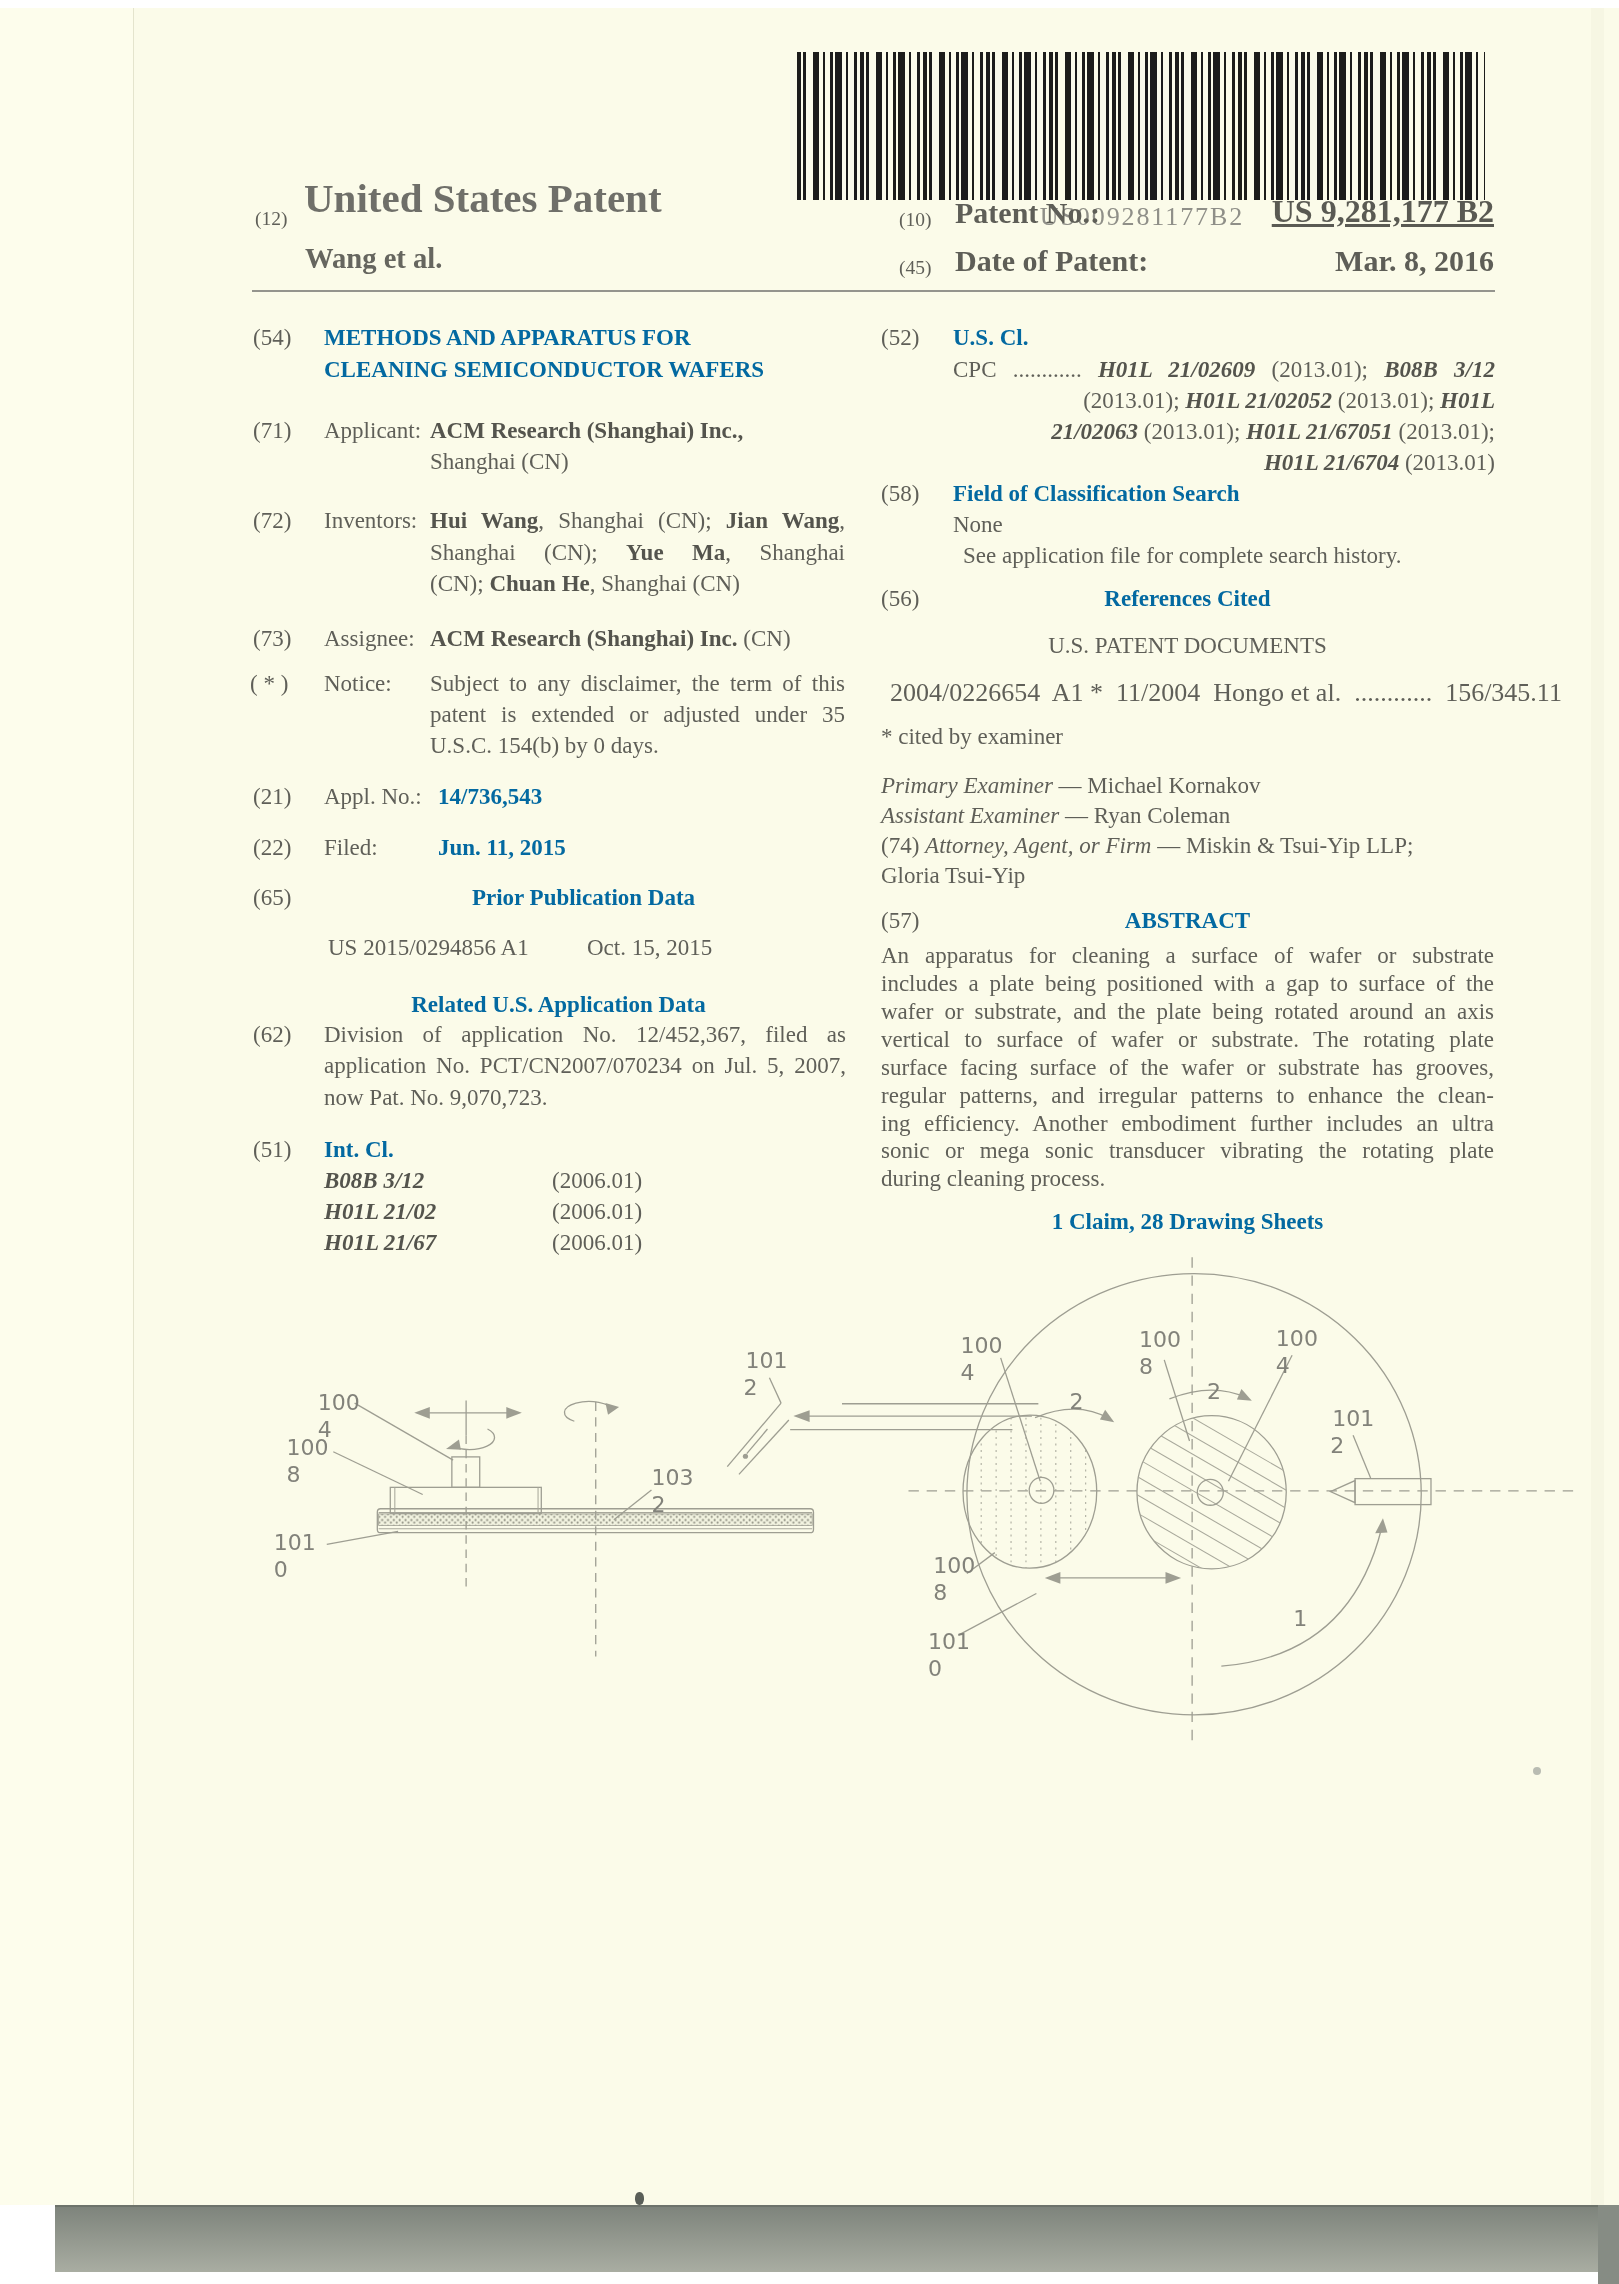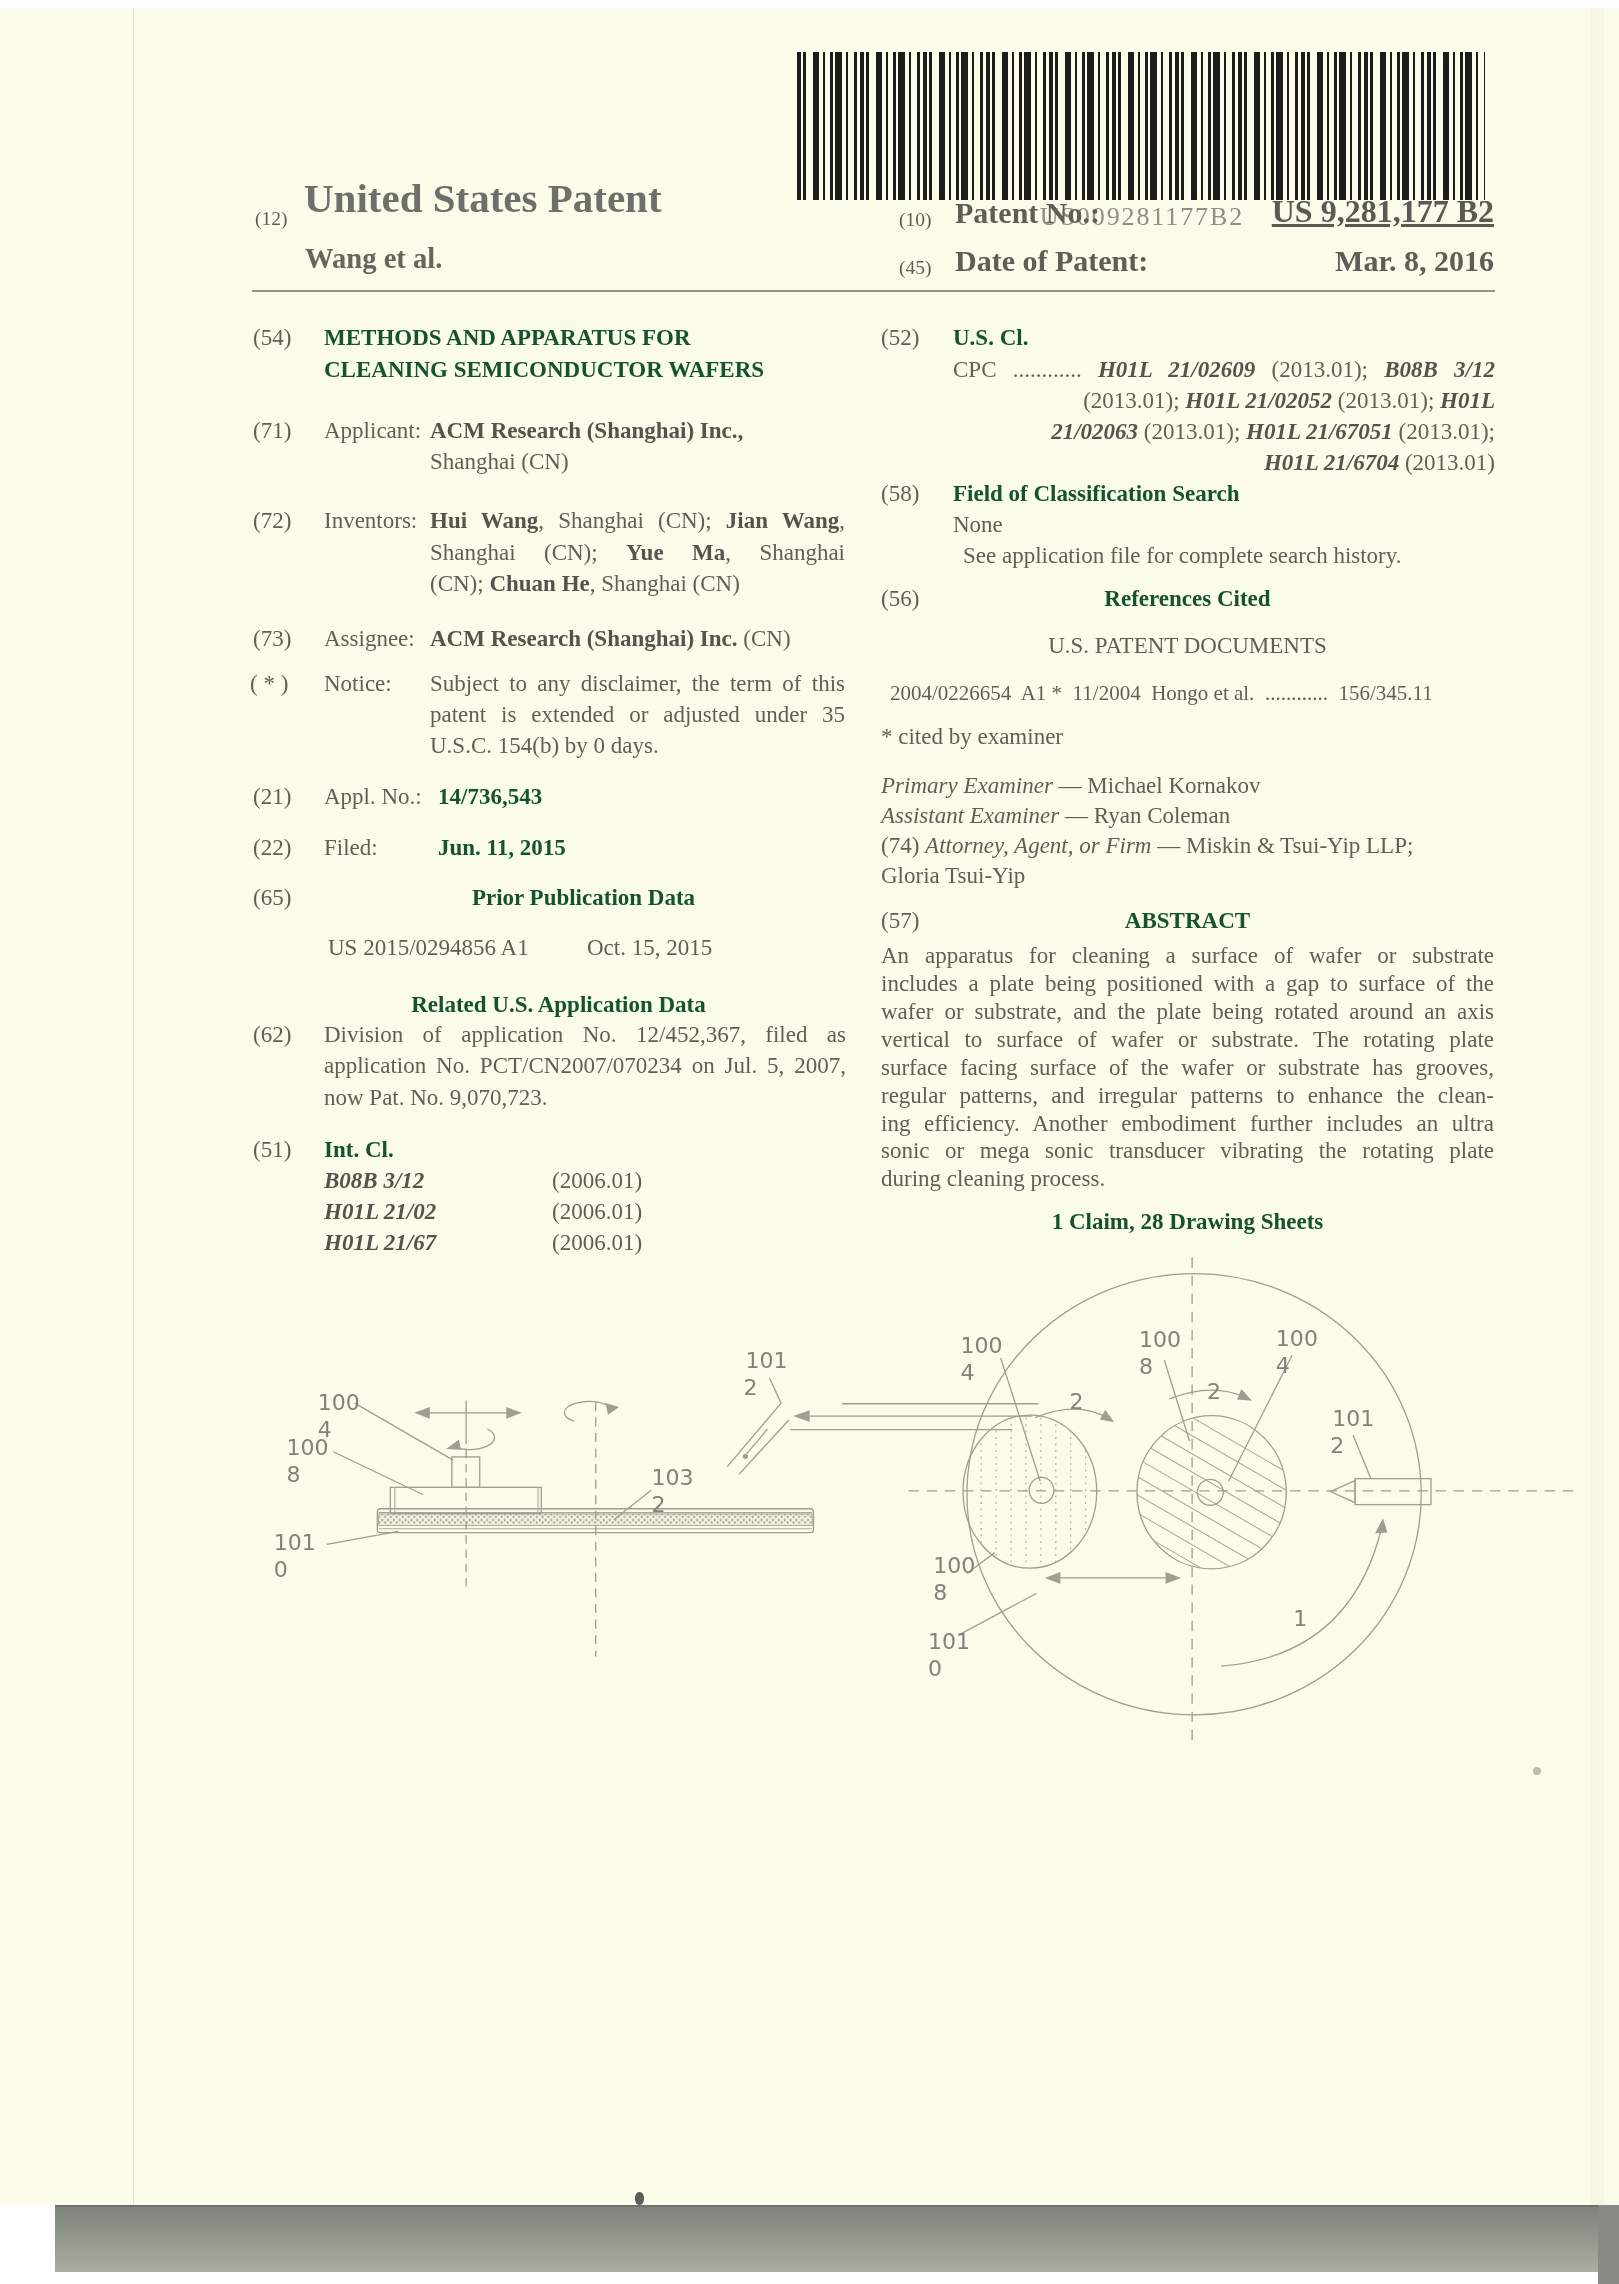--- a/index.html
+++ b/index.html
@@ -5,21 +5,21 @@
   html,body{margin:0;padding:0;background:#ffffff;}
   #stage{position:relative;width:1620px;height:2284px;background:#ffffff;overflow:hidden;
          font-family:"Liberation Serif",serif;}
   .page{position:absolute;left:0;top:7.8px;width:1620px;height:2197px;background:#fbfbe9;}
   .page-left-tint{position:absolute;left:0;top:0;width:133px;height:2197px;background:#fdfdec;}
   .fold-line{position:absolute;left:133px;top:0;width:1.3px;height:2197px;background:#e4e4cd;}
   .right-smudge{position:absolute;left:1591px;top:0;width:13px;height:2197px;background:#f4f4e0;opacity:.6;}
 
   .t{position:absolute;font-family:"Liberation Serif",serif;font-size:23px;line-height:28.6px;
      color:#5f5f58;white-space:pre;}
-  .b{font-weight:bold;color:#14532d;}
+  .b{font-weight:bold;color:#0369a1;}
   .i{font-style:italic;}
   .bi{font-weight:bold;font-style:italic;color:#54544d;}
   .j{white-space:normal;text-align:justify;text-align-last:justify;}
   .r{white-space:normal;text-align:right;}
   .ctr{white-space:normal;text-align:center;}
   .sm{font-size:19.5px;}
   span.b{color:#54544d;}
 
   .kind-title{font-size:41px;font-weight:bold;color:#6f6f69;letter-spacing:0px;}
   .byline{font-size:28.6px;font-weight:bold;color:#66665f;}
@@ -137,21 +137,21 @@
   <div class="t r" style="left:953px;top:449px;width:542px;"><span class="bi">H01L 21/6704</span><span> (2013.01)</span></div>
 
   <div class="t" style="left:881px;top:480px;">(58)</div>
   <div class="t b" style="left:953px;top:480px;">Field of Classification Search</div>
   <div class="t" style="left:953px;top:511px;">None</div>
   <div class="t" style="left:953px;top:542px;margin-left:10px;">See application file for complete search history.</div>
 
   <div class="t" style="left:881px;top:585px;">(56)</div>
   <div class="t b ctr" style="left:881px;top:585px;width:613px;">References Cited</div>
   <div class="t ctr" style="left:881px;top:632px;width:613px;">U.S. PATENT DOCUMENTS</div>
-  <div class="t" style="left:890px;top:679px;font-size:21px;"><span>2004/0226654  A1 *  11/2004  Hongo et al. </span><span> ............ </span><span> 156/345.11</span></div>
+  <div class="t" style="left:890px;top:679px;font-size:26px;"><span>2004/0226654  A1 *  11/2004  Hongo et al. </span><span> ............ </span><span> 156/345.11</span></div>
   <div class="t" style="left:881px;top:723px;">* cited by examiner</div>
 
   <div class="t" style="left:881px;top:772px;"><span class="i">Primary Examiner</span><span> — Michael Kornakov</span></div>
   <div class="t" style="left:881px;top:802px;"><span class="i">Assistant Examiner</span><span> — Ryan Coleman</span></div>
   <div class="t" style="left:881px;top:832px;"><span>(74) </span><span class="i">Attorney, Agent, or Firm</span><span> — Miskin &amp; Tsui-Yip LLP;</span></div>
   <div class="t" style="left:881px;top:862px;"><span>Gloria Tsui-Yip</span></div>
 
   <div class="t" style="left:881px;top:907px;">(57)</div>
   <div class="t b ctr" style="left:881px;top:907px;width:613px;">ABSTRACT</div>
   <div class="t j" style="left:881px;top:942px;width:613px;">An apparatus for cleaning a surface of wafer or substrate</div>

